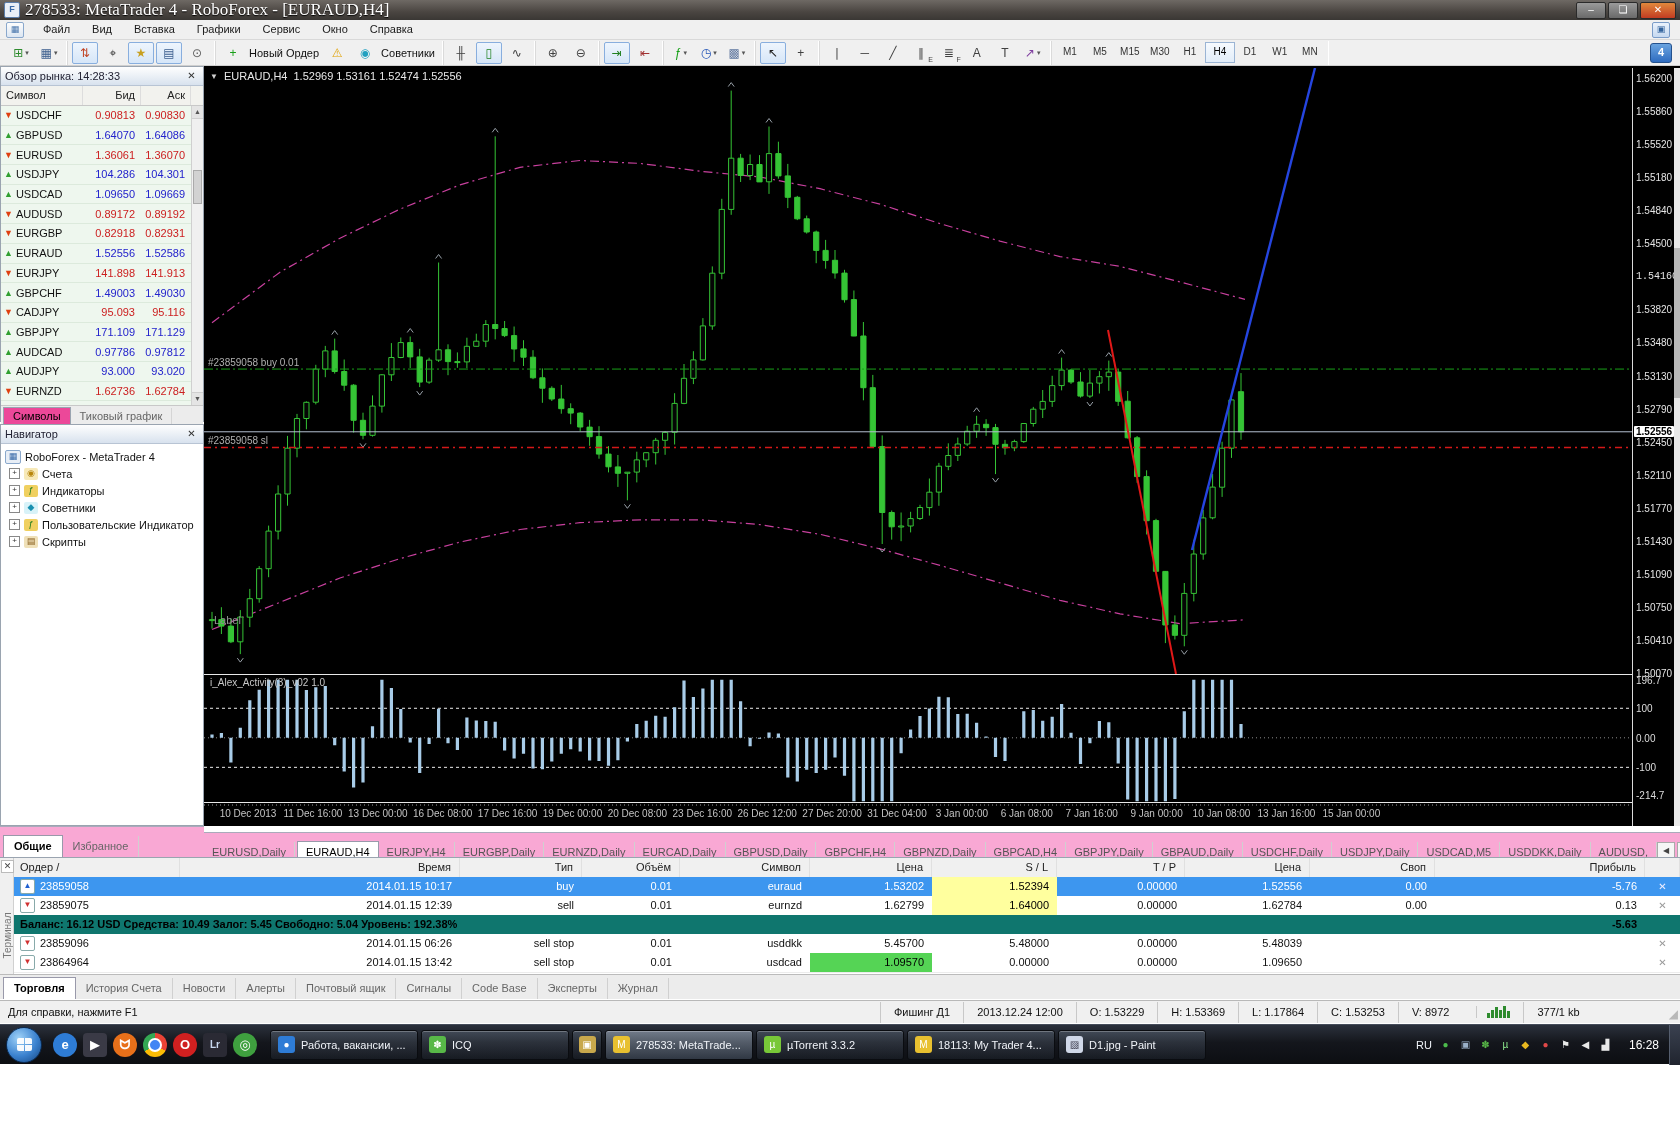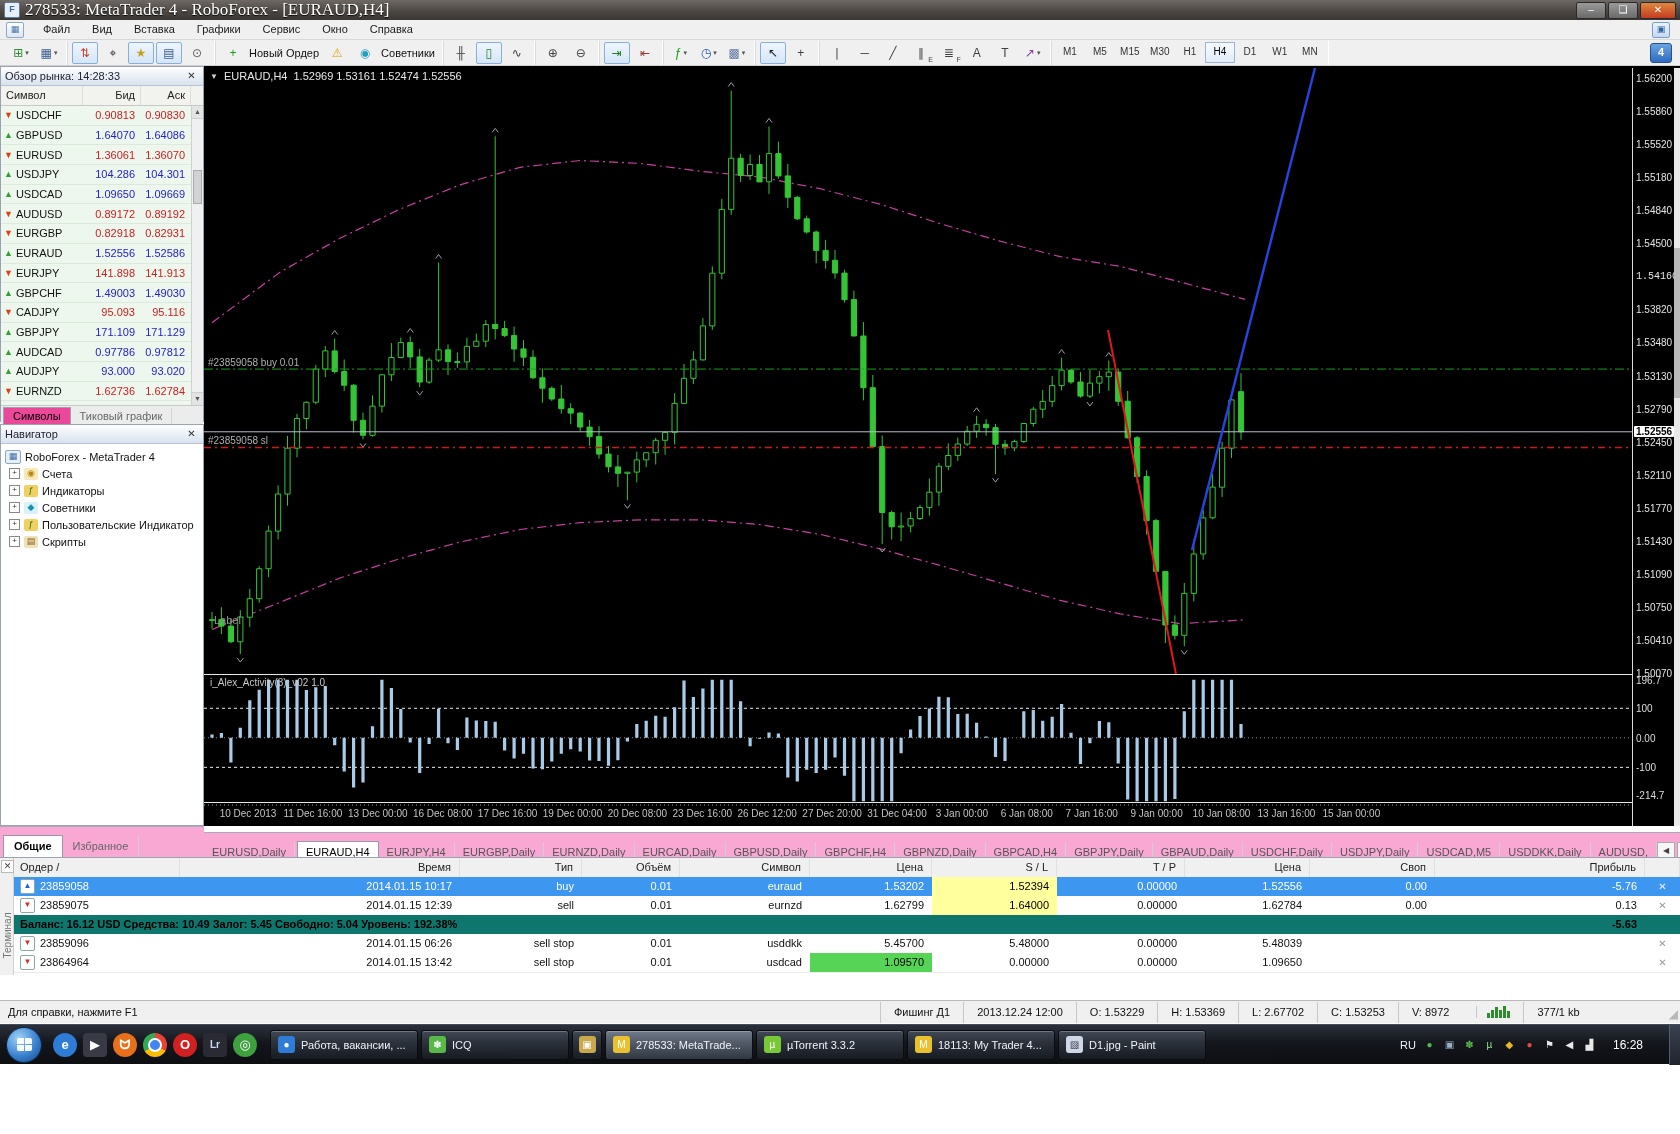--- a/index.html
+++ b/index.html
@@ -106,21 +106,21 @@
   .orbflag{width:15px;height:13px;background:linear-gradient(#fff,#fff) 0 0/7px 6px no-repeat,linear-gradient(#fff,#fff) 8px 0/7px 6px no-repeat,linear-gradient(#fff,#fff) 0 7px/7px 6px no-repeat,linear-gradient(#fff,#fff) 8px 7px/7px 6px no-repeat;border-radius:2px;opacity:.95;}
   .qicon{width:24px;height:24px;border-radius:4px;margin:0 3px;display:flex;align-items:center;justify-content:center;color:#fff;font-size:13px;font-weight:bold;}
   .qicon.round{border-radius:50%;}
   .icon-chrome{background:conic-gradient(#ea4335 0 33%,#fbbc05 33% 66%,#34a853 66% 100%);position:relative;}
   .icon-chrome::after{content:"";width:10px;height:10px;border-radius:50%;background:#4285f4;border:2px solid #fff;}
   #tb-windows{display:flex;gap:3px;margin-left:10px;}
   .twin{width:148px;height:30px;border-radius:3px;background:linear-gradient(rgba(120,135,155,.35),rgba(40,48,60,.35));border:1px solid #0a0c10;box-shadow:inset 0 1px 0 rgba(255,255,255,.25);display:flex;align-items:center;gap:6px;padding:0 7px;box-sizing:border-box;color:#f0f3f8;white-space:nowrap;overflow:hidden;}
   .twin.active{background:linear-gradient(rgba(190,205,225,.5),rgba(90,105,125,.45));}
   .twin.narrow{width:30px;justify-content:center;padding:0;}
   .twin .ic{width:17px;height:17px;border-radius:3px;display:flex;align-items:center;justify-content:center;font-size:10px;color:#fff;flex:0 0 17px;}
-  #tb-tray{margin-left:auto;display:flex;align-items:center;gap:7px;padding-right:16px;color:#eef2f8;}
+  #tb-tray{margin-left:auto;display:flex;align-items:center;gap:7px;padding-right:0;color:#eef2f8;}
   .tray-ic{width:13px;height:13px;display:flex;align-items:center;justify-content:center;font-size:10px;border-radius:2px;}
   .tb-clock{font-size:12px;padding:0 10px;color:#fff;}
   .show-desktop{width:10px;height:40px;background:linear-gradient(#3a4150,#20242e);border-left:1px solid #555e6e;}
 </style>
 </head>
 <body>
 
 <div class="screen">
 
   <div class="titlebar">
@@ -671,29 +671,40 @@
           <div>0.00000</div>
           <div>0.00000</div>
           <div>1.09650</div>
           <div></div>
           <div></div>
           <div class="rowx">✕</div>
         </div>
       </div>
   </div>
 
+  <div id="term-tabs">
+      <span class="btab on">Торговля</span>
+      <span class="btab">История Счета</span>
+      <span class="btab">Новости</span>
+      <span class="btab">Алерты</span>
+      <span class="btab">Почтовый ящик</span>
+      <span class="btab">Сигналы</span>
+      <span class="btab">Code Base</span>
+      <span class="btab">Эксперты</span>
+      <span class="btab">Журнал</span>
+    </div>
 
   <div id="statusbar">
     <span class="help">Для справки, нажмите F1</span>
     <span id="status-right">
         <span class="sseg">Фишинг Д1</span>
         <span class="sseg">2013.12.24 12:00</span>
         <span class="sseg">O: 1.53229</span>
         <span class="sseg">H: 1.53369</span>
-        <span class="sseg">L: 2.67702</span>
+        <span class="sseg">L: 1.17864</span>
         <span class="sseg">C: 1.53253</span>
         <span class="sseg">V: 8972</span>
         <span class="sbars"><i style="height: 5px;"></i><i style="height: 8px;"></i><i style="height: 11px;"></i><i style="height: 8px;"></i><i style="height: 12px;"></i><i style="height: 7px;"></i></span>
         <span class="sseg">377/1 kb</span>
       </span>
     <span class="grip">◢</span>
   </div>
 
   <div id="taskbar">
     <div class="orb">

